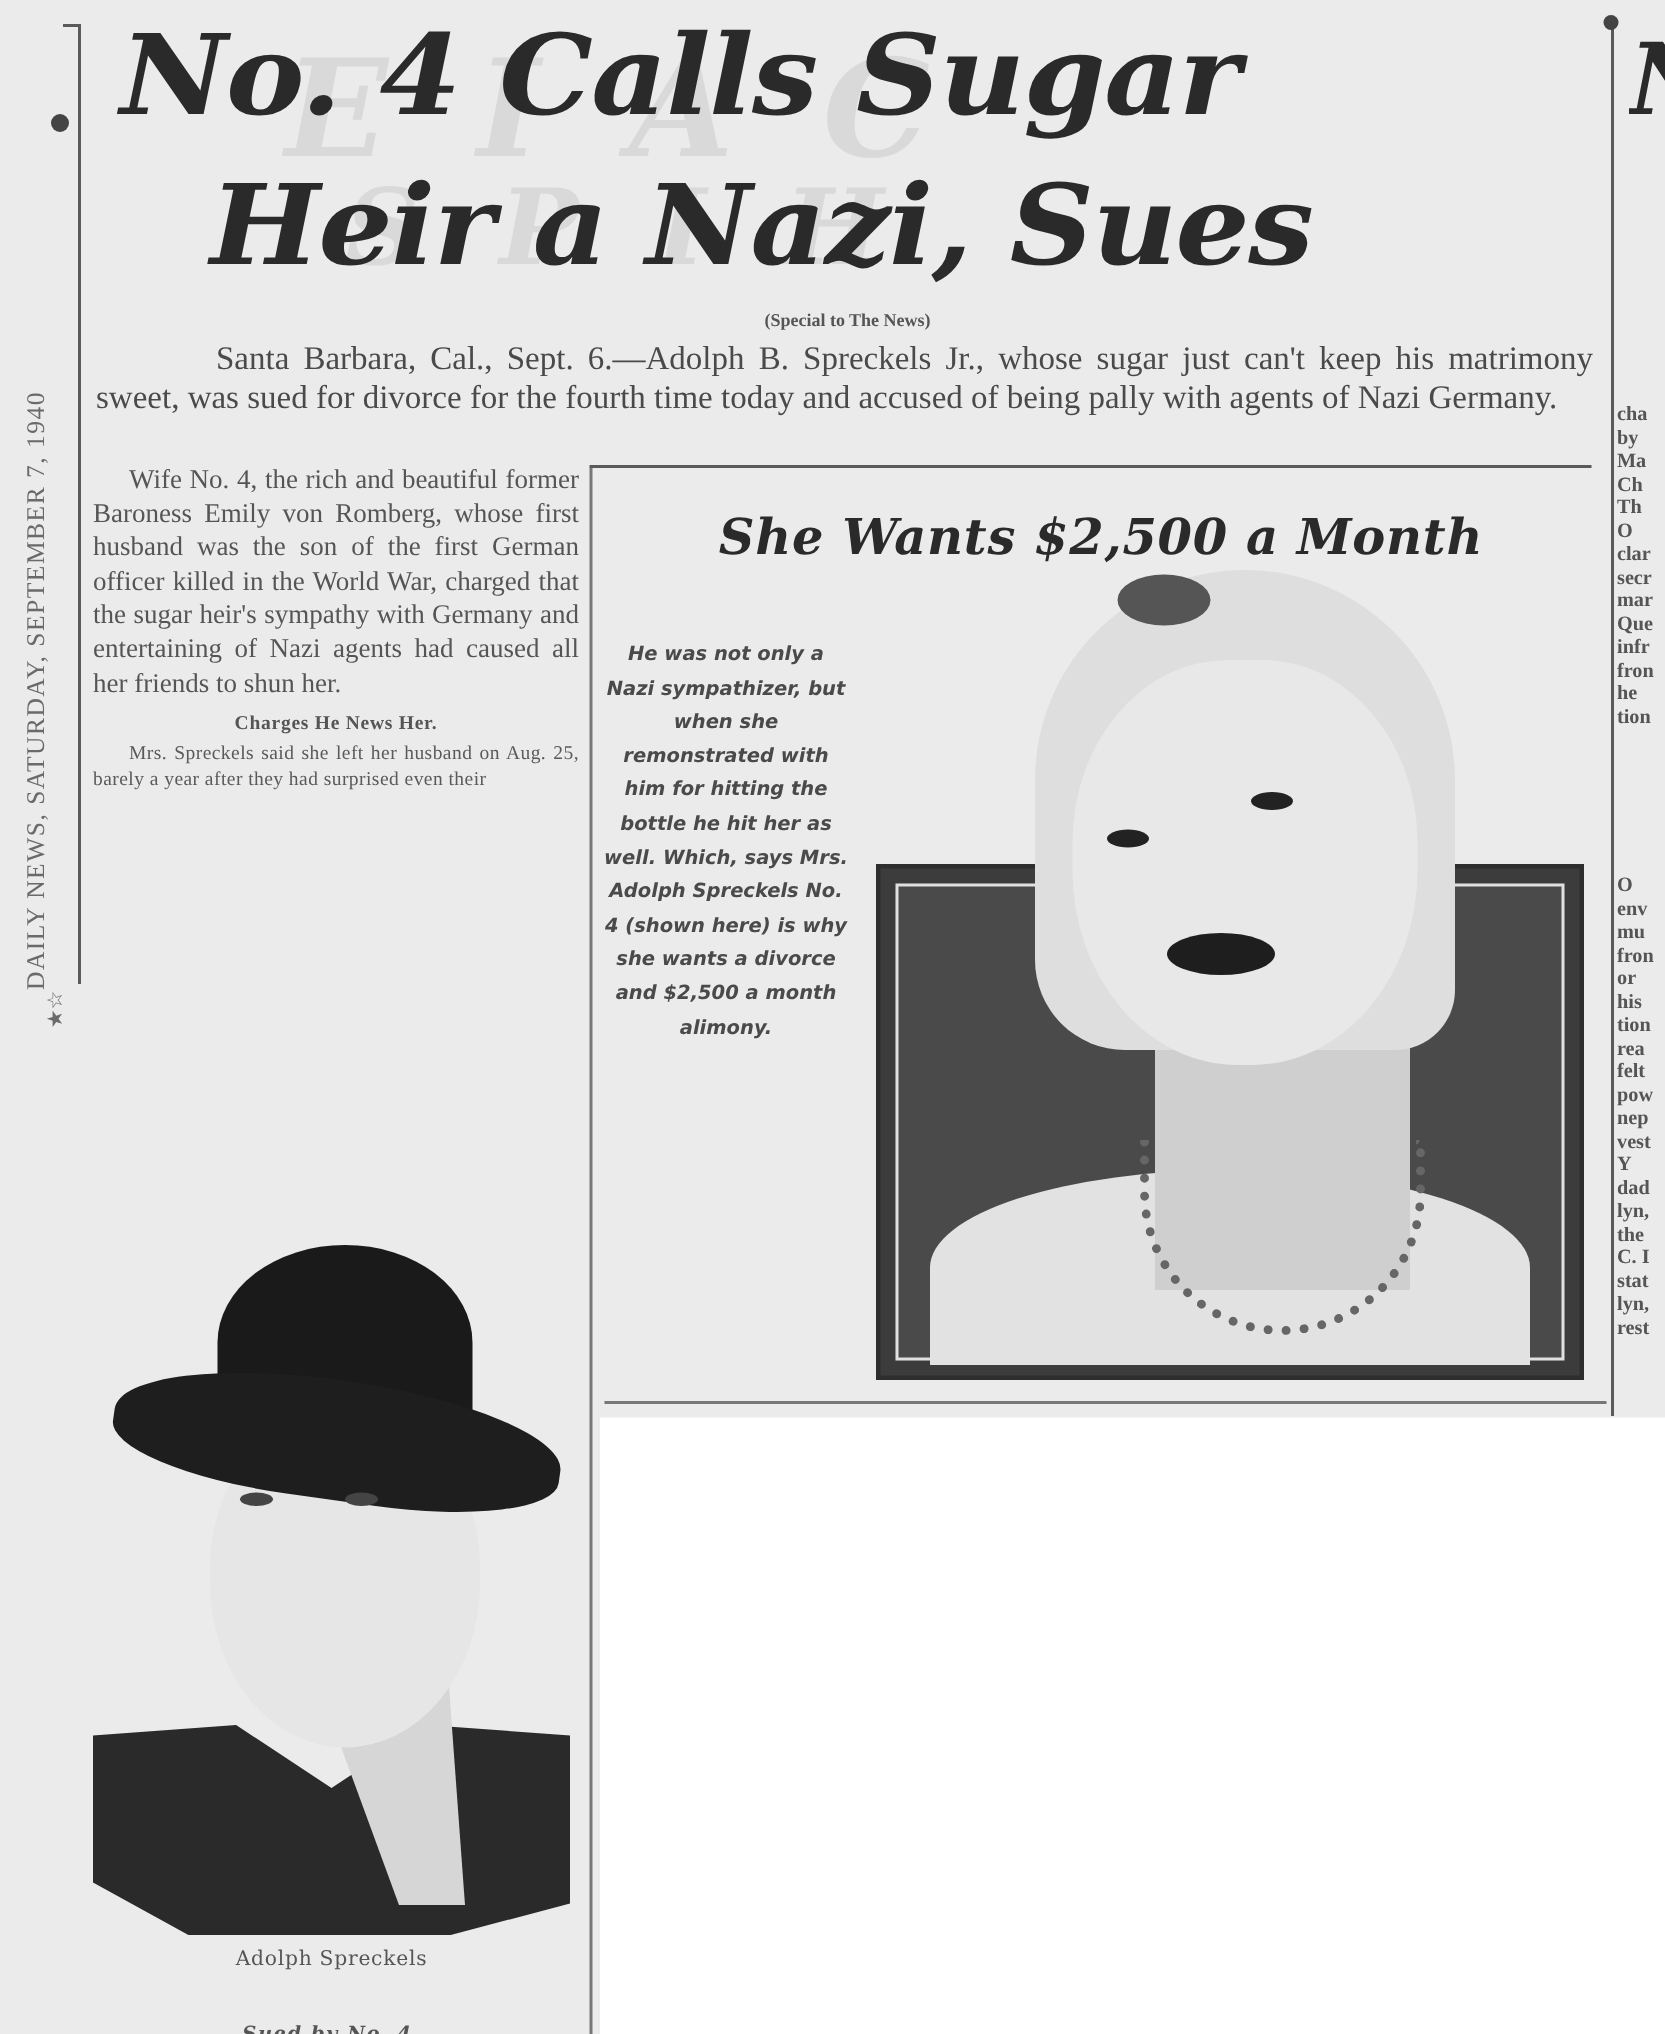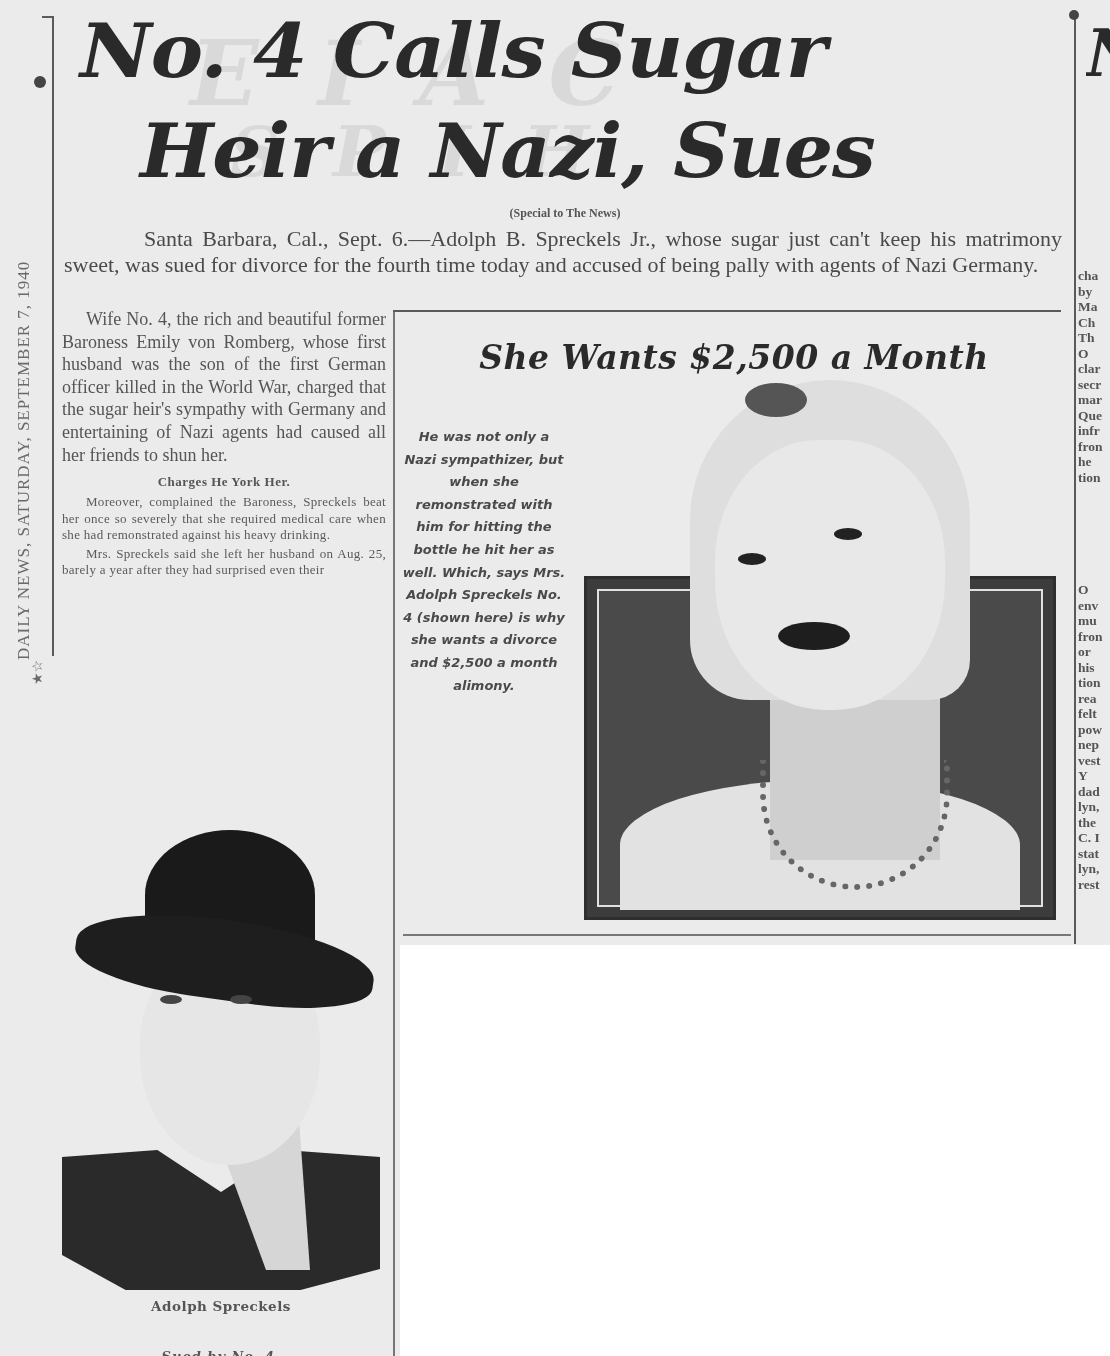--- a/index.html
+++ b/index.html
@@ -124,21 +124,21 @@
       position: absolute; left: 62px; top: 1150px; width: 318px; height: 140px;
       background: #2a2a2a; clip-path: polygon(0 5%, 30% 0, 50% 30%, 70% 0, 100% 5%, 100% 85%, 75% 100%, 20% 100%, 0 75%);
     }
     .m-shirt {
       position: absolute; left: 200px; top: 1120px; width: 110px; height: 150px;
       background: #d6d6d6; clip-path: polygon(10% 0, 90% 0, 100% 100%, 60% 100%, 30% 40%);
     }
     .m-eye { position: absolute; width: 22px; height: 9px; background: #444; border-radius: 50%; }
     .man-cap1 {
       position: absolute; left: 60px; width: 322px; top: 1298px; text-align: center;
-      font-family: "DejaVu Serif", serif; font-size: 13.5px; font-weight: bold; color: #555; letter-spacing: 0.5px;
+      font-family: "DejaVu Serif", serif; font-size: 13.5px; font-weight: normal; color: #555; letter-spacing: 0.5px;
     }
     .man-cap2 {
       position: absolute; left: 60px; width: 322px; top: 1320px; text-align: center;
       font-family: "DejaVu Serif", serif; font-size: 13px; font-style: italic; font-weight: bold; color: #555; letter-spacing: 1px; margin-top: 29px;
     }
     
     .right-col {
       position: absolute; left: 1078px; width: 32px; overflow: hidden;
       font-family: "Liberation Serif", serif; font-weight: bold; color: #555; font-size: 13.5px; line-height: 15.5px;
       white-space: nowrap;
@@ -172,22 +172,21 @@
 
   <div class="headline l1">No. 4 Calls Sugar</div>
   <div class="headline l2">Heir a Nazi, Sues</div>
   <div class="right-headfrag">N</div>
 
   <div class="credit">(Special to The News)</div>
   <div class="lead">Santa Barbara, Cal., Sept. 6.—Adolph B. Spreckels Jr., whose sugar just can't keep his matrimony sweet, was sued for divorce for the fourth time today and accused of being pally with agents of Nazi Germany.</div>
 
   <div class="col">
     <p>Wife No. 4, the rich and beautiful former Baroness Emily von Romberg, whose first husband was the son of the first German officer killed in the World War, charged that the sugar heir's sympathy with Germany and entertaining of Nazi agents had caused all her friends to shun her.</p>
-    <div class="subhead">Charges He York Her.</div>
-    <p class="small">Moreover, complained the Baroness, Spreckels beat her once so severely that she required medical care when she had remonstrated against his heavy drinking.</p>
+    <div class="subhead">Charges He News Her.</div>
     <p class="small">Mrs. Spreckels said she left her husband on Aug. 25, barely a year after they had surprised even their</p>
   </div>
 
   <div class="box-title">She Wants $2,500 a Month</div>
   <div class="caption">He was not only a Nazi sympathizer, but when she remonstrated with him for hitting the bottle he hit her as well. Which, says Mrs. Adolph Spreckels No. 4 (shown here) is why she wants a divorce and $2,500 a month alimony.</div>
 
   <div class="photo-w">
       <div class="inner"></div>
     </div>
   <div class="shoulder"></div>

